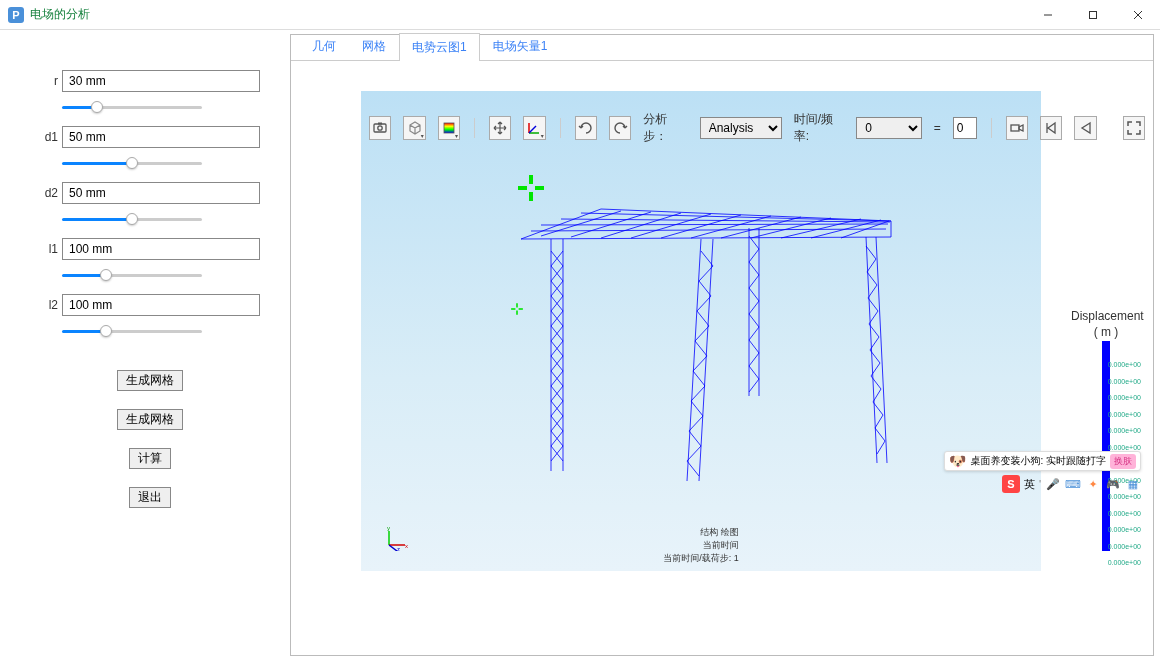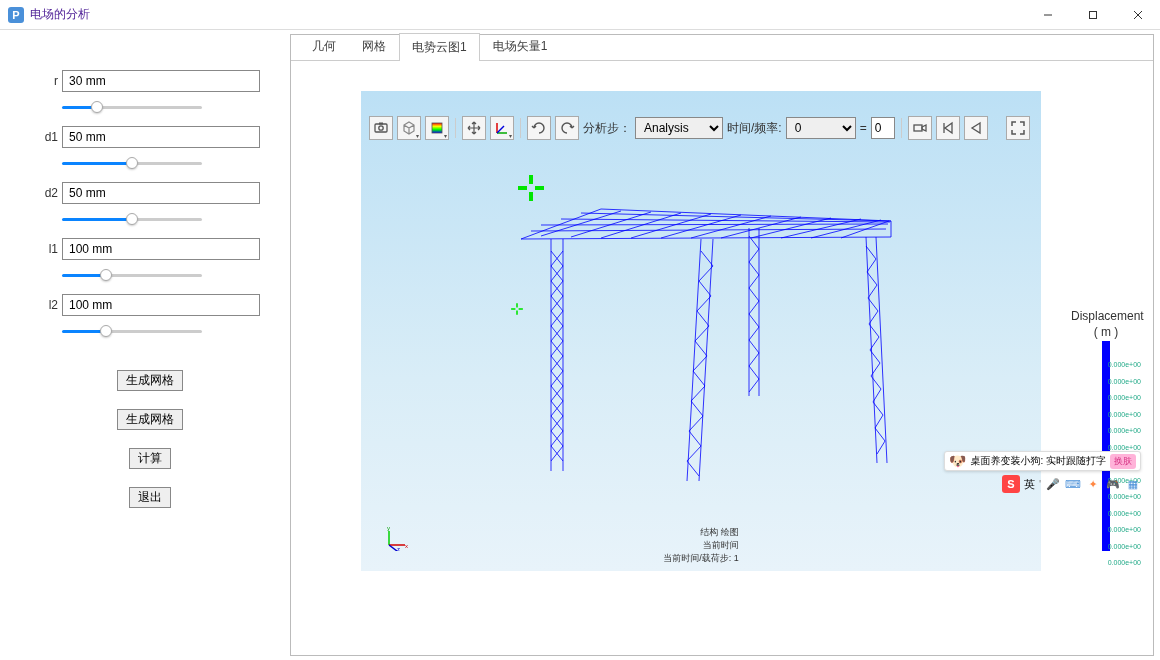--- a/index.html
+++ b/index.html
@@ -2,21 +2,21 @@
 <html><head>
 <meta charset="utf-8">
 <style>
 * { box-sizing: border-box; margin: 0; padding: 0; }
 body { font-family: "Microsoft YaHei", sans-serif; font-size: 12px; background: #fff; width: 1160px; height: 660px; overflow: hidden; }
 
 
 .titlebar { height: 30px; display: flex; align-items: center; justify-content: space-between; border-bottom: 1px solid #ddd; padding: 0 0 0 8px; }
 .titlebar-left { display: flex; align-items: center; gap: 6px; }
 .app-icon { width: 16px; height: 16px; border-radius: 3px; background: #4a90d9; display: flex; align-items: center; justify-content: center; color: #fff; font-weight: bold; font-size: 11px; }
-.titlebar-title { font-size: 12px; color: #4c1d95; }
+.titlebar-title { font-size: 12px; color: #15803d; }
 .win-controls { display: flex; }
 .win-btn { width: 45px; height: 29px; display: flex; align-items: center; justify-content: center; color: #333; cursor: pointer; font-size: 10px; }
 
 
 .main-area { display: flex; height: calc(100% - 30px); }
 .sidebar { width: 290px; background: #fff; padding: 40px 30px 0 40px; }
 .content-area { flex: 1; display: flex; flex-direction: column; border: 1px solid #bbb; margin: 4px 6px 4px 0; }
 
 
 .param { margin-bottom: 18px; display: flex; align-items: center; position: relative; }
@@ -25,26 +25,26 @@
 .param-slider { margin-left: 22px; margin-top: -12px; margin-bottom: 14px; }
 .param-slider input[type=range] { width: 140px; height: 4px; -webkit-appearance: none; background: transparent; }
 .param-slider input[type=range]::-webkit-slider-runnable-track { height: 3px; background: linear-gradient(to right, #0a84ff var(--fill,50%), #ccc var(--fill,50%)); border-radius: 2px; }
 .param-slider input[type=range]::-webkit-slider-thumb { -webkit-appearance: none; width: 12px; height: 12px; border-radius: 50%; background: #fff; border: 1px solid #aaa; margin-top: -5px; box-shadow: 0 1px 2px rgba(0,0,0,0.2); }
 
 .spacer1 { height: 20px; }
 .action-btn { display: block; margin: 0 auto 18px auto; padding: 1px 8px; font-size: 12px; background: #efefef; border: 1px solid #888; cursor: pointer; }
 
 
 .tabs { height: 26px; display: flex; border-bottom: 1px solid #ccc; align-items: flex-end; padding-left: 8px; }
-.tab { padding: 5px 12px; font-size: 12px; color: #404040; border: 1px solid transparent; cursor: pointer; border-bottom: none; }
+.tab { padding: 5px 12px; font-size: 12px; color: #3b82f6; border: 1px solid transparent; cursor: pointer; border-bottom: none; }
 .tab.active { border-color: #ccc; background: #fff; position: relative; top: 1px; }
 
 
 .viewport-wrap { flex: 1; padding: 30px 0 30px 70px; background: #fff; position: relative; }
-.viewport-toolbar { position: absolute; top: 54px; left: 78px; right: 8px; height: 26px; display: flex; align-items: center; gap: 4px; z-index: 5; }
+.viewport-toolbar { position: absolute; top: 54px; left: 78px; right: 8px; height: 26px; display: flex; align-items: center; gap: 12px; z-index: 5; }
 .tool-btn { width: 24px; height: 24px; border: 1px solid #aaa; background: #f5f5f5; display: flex; align-items: center; justify-content: center; cursor: pointer; position: relative; }
 .tool-btn.dd::after { content: "▾"; font-size: 6px; position: absolute; right: 1px; bottom: 0; color: #555; }
 .tool-sep { width: 1px; height: 20px; background: #ccc; margin: 0 2px; }
 .tool-lbl { font-size: 12px; color: #333; }
 .tool-select { height: 22px; border: 1px solid #888; font-size: 12px; padding: 0 4px; }
 .tool-input { width: 24px; height: 22px; border: 1px solid #888; font-size: 12px; padding: 0 3px; }
 
 .viewport { height: 480px; width: 680px; background: linear-gradient(to bottom, #bce0f5 0%, #d9edf7 60%, #e8f3fa 100%); position: relative; overflow: hidden; }
 .structure-svg { position: absolute; inset: 0; }
 .axis-widget { position: absolute; left: 22px; bottom: 20px; width: 26px; height: 26px; }

